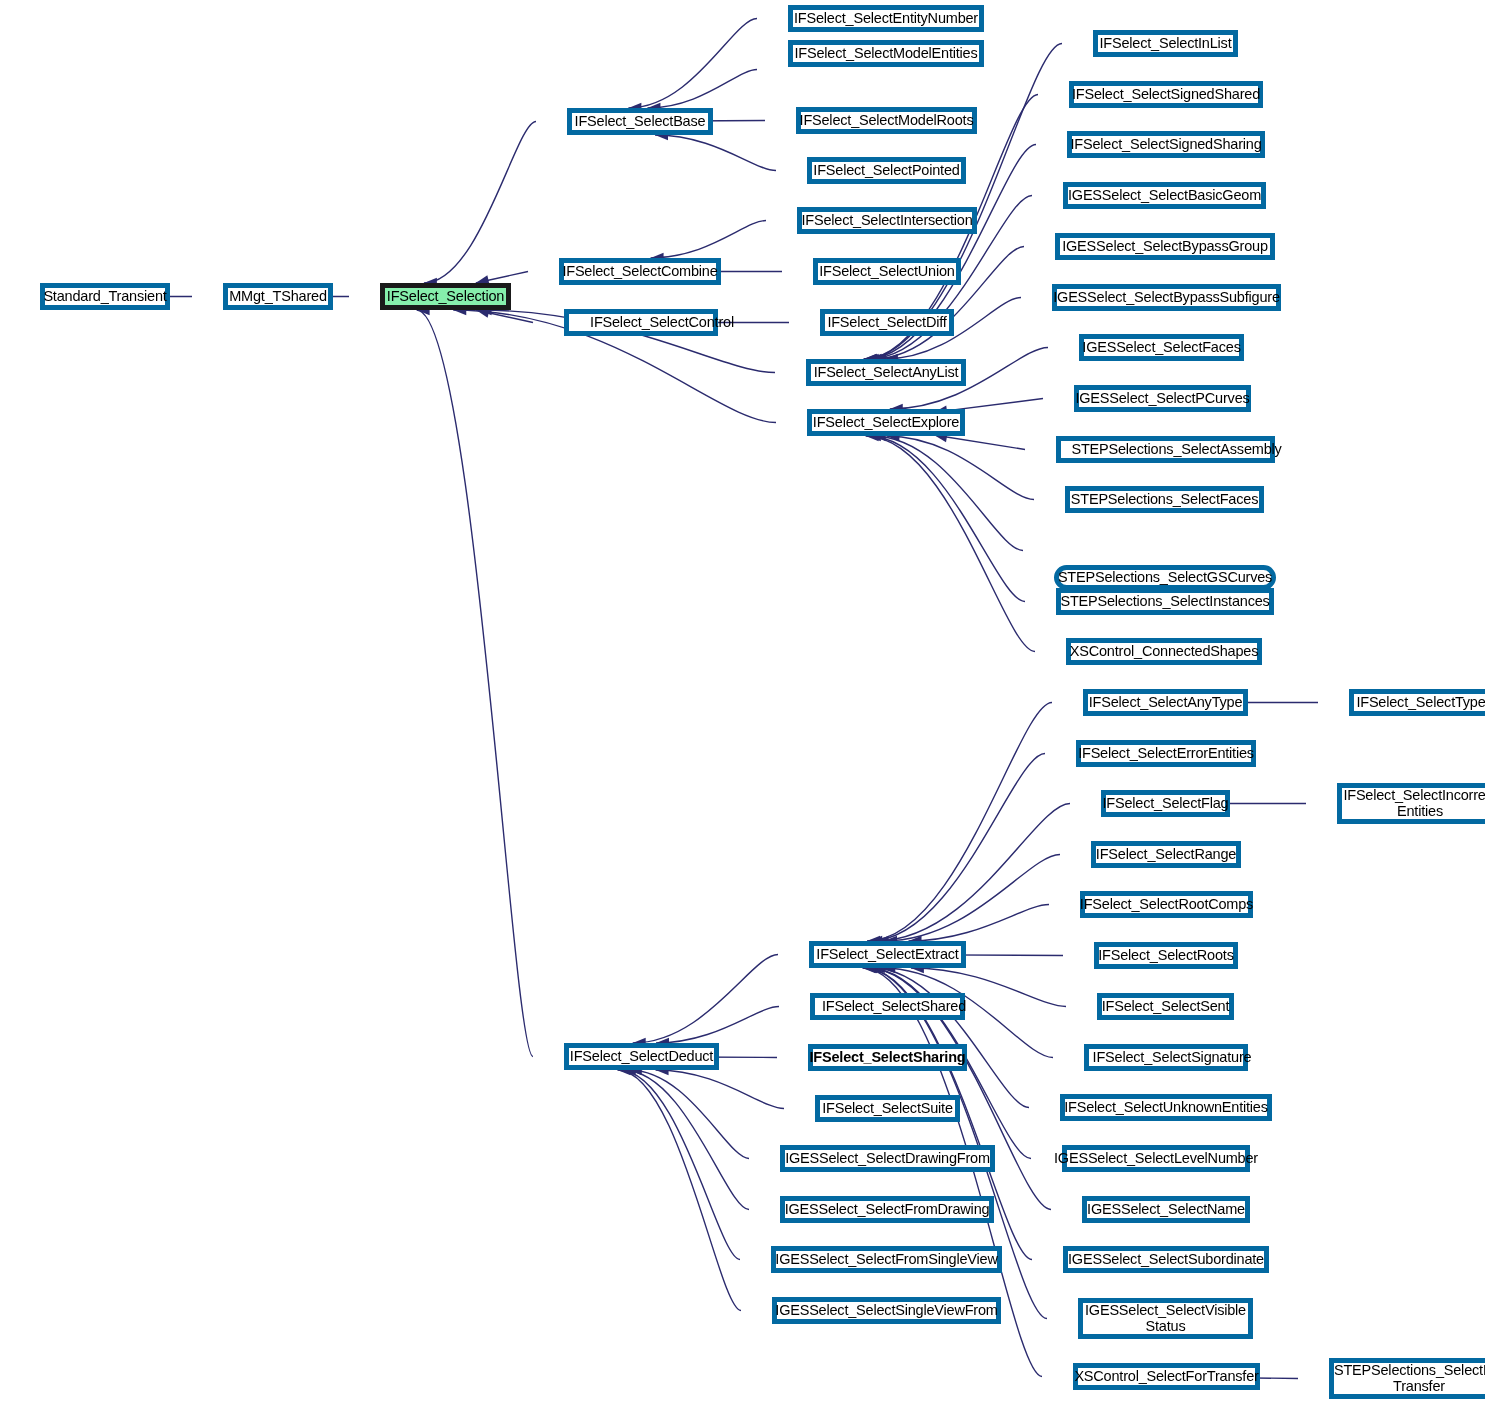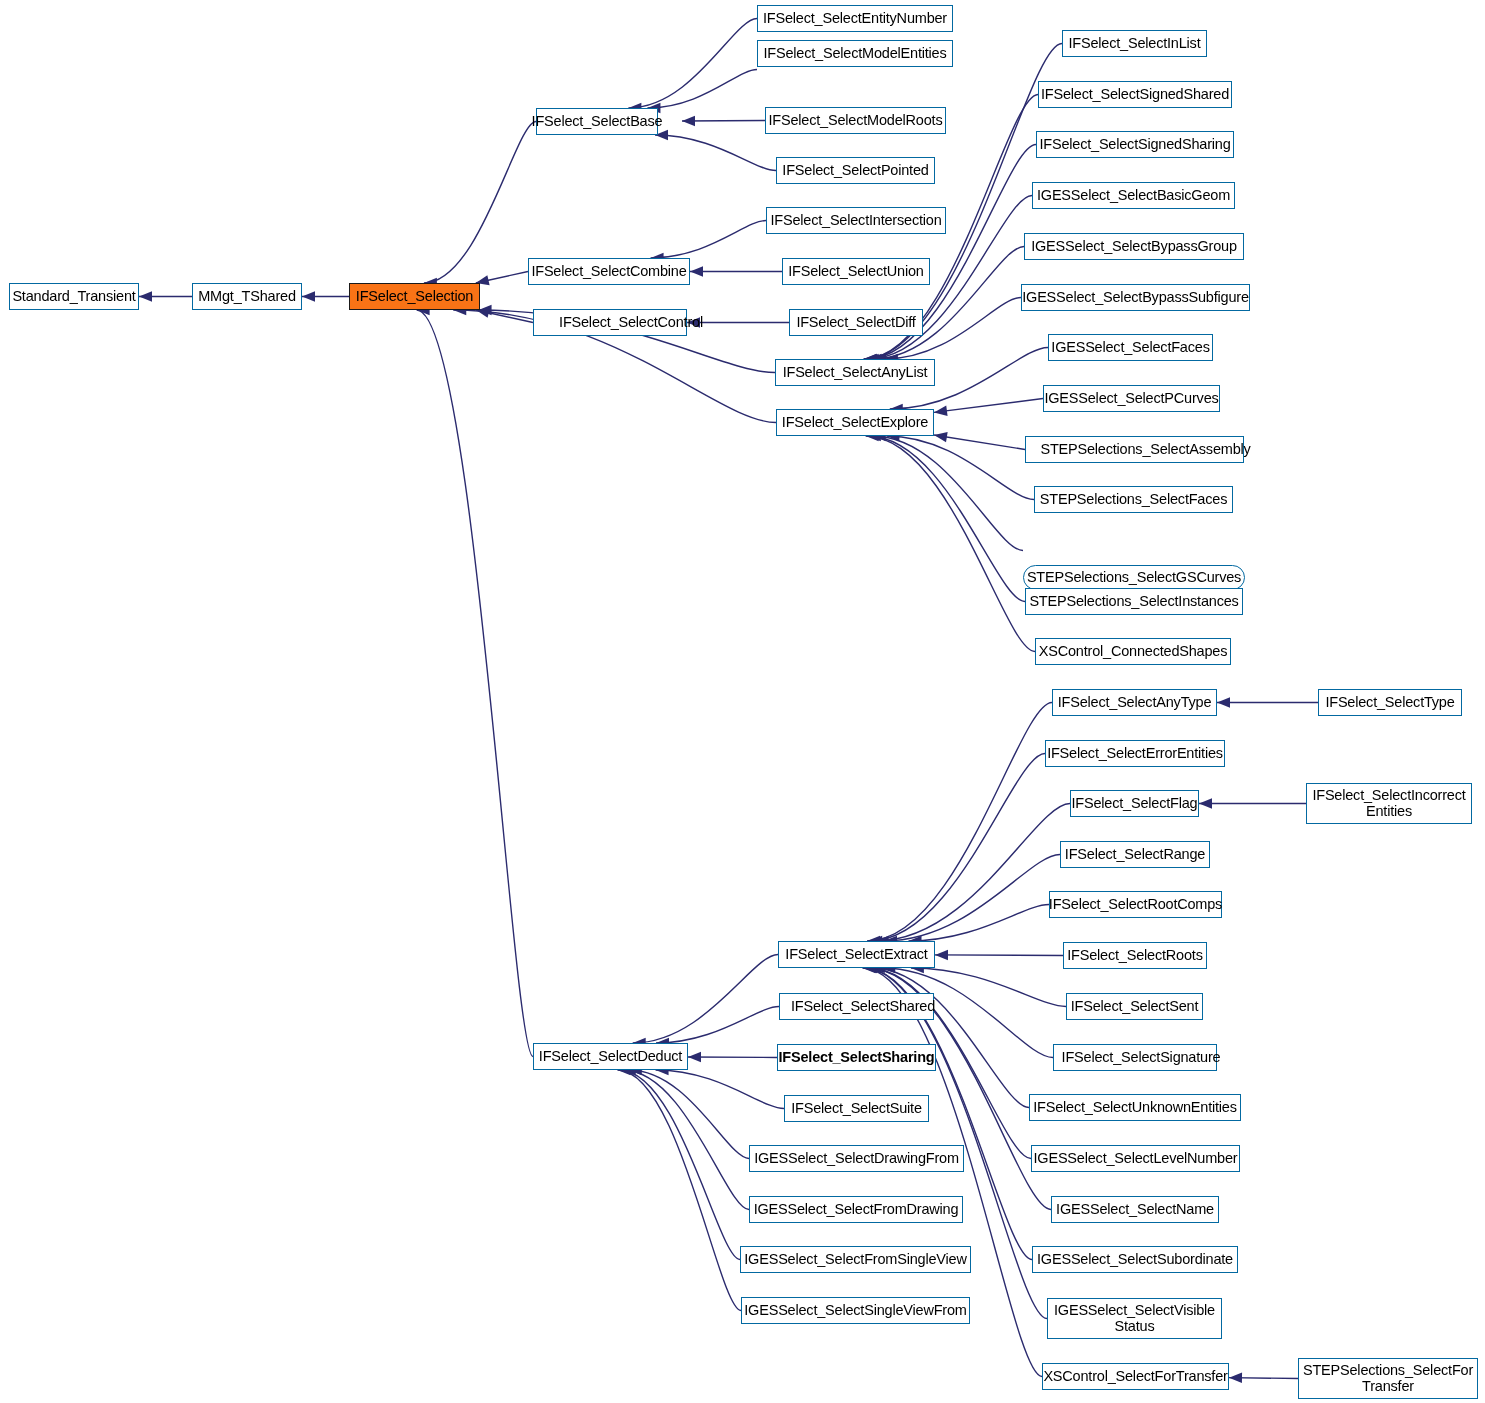--- a/index.html
+++ b/index.html
@@ -1,24 +1,24 @@
 <!DOCTYPE html>
 <html><head>
 <meta charset="utf-8">
 <style>
   html,body{margin:0;padding:0;background:#ffffff;}
   #canvas{position:relative;width:1485px;height:1403px;background:#ffffff;
           font-family:"Liberation Sans", sans-serif;overflow:hidden;}
   svg.edges{position:absolute;left:0;top:0;width:1485px;height:1403px;}
   .node{position:absolute;box-sizing:border-box;background:#ffffff;
-        border:1px solid #0369a1;display:flex;align-items:center;
+        border:5px solid #0369a1;display:flex;align-items:center;
         justify-content:center;text-align:center;color:#000000;
         font-size:14.5px;line-height:1.05;letter-spacing:-0.2px;
-        white-space:pre-line;z-index:5;}
-  .node.root{background:#f97316;border-color:#1a1a1a;}
+        white-space:pre-line;z-index:5;margin-left:31px;}
+  .node.root{background:#86efac;border-color:#1a1a1a;}
 </style>
 </head>
 <body>
 
 <div id="canvas">
   <svg class="edges" viewBox="0 0 1485 1403" preserveAspectRatio="none">
       <path d="M192,296.5 L139,296.5" fill="none" stroke="#2b2b6e" stroke-width="1.4"></path>
       <polygon points="139,296.5 152,291.3 152,301.7" fill="#2b2b6e"></polygon>
       <path d="M349,296.5 L302,296.5" fill="none" stroke="#2b2b6e" stroke-width="1.4"></path>
       <polygon points="302,296.5 315,291.3 315,301.7" fill="#2b2b6e"></polygon>
@@ -121,21 +121,21 @@
       <path d="M1318,702.5 L1217,702.5" fill="none" stroke="#2b2b6e" stroke-width="1.4"></path>
       <polygon points="1217,702.5 1230,697.3 1230,707.7" fill="#2b2b6e"></polygon>
       <path d="M1306,803.5 L1199,803.5" fill="none" stroke="#2b2b6e" stroke-width="1.4"></path>
       <polygon points="1199,803.5 1212,798.3 1212,808.7" fill="#2b2b6e"></polygon>
       <path d="M1298,1378.5 L1229,1377.6507692307691" fill="none" stroke="#2b2b6e" stroke-width="1.4"></path>
       <polygon points="1229,1377.6507692307691 1242.0630106496762,1372.6111509152174 1241.9350203432493,1383.0103633123877" fill="#2b2b6e"></polygon>
     </svg>
 <div class="node" style="left: 9px; top: 283px; width: 130px; height: 27px;">Standard_Transient</div>
     <div class="node" style="left: 192px; top: 283px; width: 110px; height: 27px;">MMgt_TShared</div>
     <div class="node root" style="left: 349px; top: 283px; width: 131px; height: 27px;">IFSelect_Selection</div>
-    <div class="node" style="left: 536px; top: 108px; width: 122px; height: 27px;">IFSelect_SelectBase</div>
+    <div class="node" style="left: 536px; top: 108px; width: 146px; height: 27px;">IFSelect_SelectBase</div>
     <div class="node" style="left: 528px; top: 258px; width: 162px; height: 27px;">IFSelect_SelectCombine</div>
     <div class="node" style="left: 533px; top: 309px; width: 154px; height: 27px; padding-left: 42px;">IFSelect_SelectControl</div>
     <div class="node" style="left: 533px; top: 1043px; width: 155px; height: 27px;">IFSelect_SelectDeduct</div>
     <div class="node" style="left: 757px; top: 5px; width: 196px; height: 27px;">IFSelect_SelectEntityNumber</div>
     <div class="node" style="left: 757px; top: 40px; width: 196px; height: 27px;">IFSelect_SelectModelEntities</div>
     <div class="node" style="left: 765px; top: 107px; width: 181px; height: 27px;">IFSelect_SelectModelRoots</div>
     <div class="node" style="left: 776px; top: 157px; width: 159px; height: 27px;">IFSelect_SelectPointed</div>
     <div class="node" style="left: 766px; top: 207px; width: 180px; height: 27px;">IFSelect_SelectIntersection</div>
     <div class="node" style="left: 782px; top: 258px; width: 148px; height: 27px;">IFSelect_SelectUnion</div>
     <div class="node" style="left: 789px; top: 309px; width: 134px; height: 27px;">IFSelect_SelectDiff</div>
@@ -156,21 +156,21 @@
     <div class="node" style="left: 1035px; top: 638px; width: 196px; height: 27px;">XSControl_ConnectedShapes</div>
     <div class="node" style="left: 1052px; top: 689px; width: 165px; height: 27px;">IFSelect_SelectAnyType</div>
     <div class="node" style="left: 1045px; top: 740px; width: 180px; height: 27px;">IFSelect_SelectErrorEntities</div>
     <div class="node" style="left: 1070px; top: 790px; width: 129px; height: 27px;">IFSelect_SelectFlag</div>
     <div class="node" style="left: 1060px; top: 841px; width: 150px; height: 27px;">IFSelect_SelectRange</div>
     <div class="node" style="left: 1049px; top: 891px; width: 173px; height: 27px;">IFSelect_SelectRootComps</div>
     <div class="node" style="left: 1063px; top: 942px; width: 144px; height: 27px;">IFSelect_SelectRoots</div>
     <div class="node" style="left: 1066px; top: 993px; width: 137px; height: 27px;">IFSelect_SelectSent</div>
     <div class="node" style="left: 1053px; top: 1044px; width: 164px; height: 27px; padding-left: 12px;">IFSelect_SelectSignature</div>
     <div class="node" style="left: 1029px; top: 1094px; width: 212px; height: 27px;">IFSelect_SelectUnknownEntities</div>
-    <div class="node" style="left: 1031px; top: 1145px; width: 209px; height: 27px;">IGESSelect_SelectLevelNumber</div>
+    <div class="node" style="left: 1031px; top: 1145px; width: 188px; height: 27px;">IGESSelect_SelectLevelNumber</div>
     <div class="node" style="left: 1051px; top: 1196px; width: 168px; height: 27px;">IGESSelect_SelectName</div>
     <div class="node" style="left: 1032px; top: 1246px; width: 206px; height: 27px;">IGESSelect_SelectSubordinate</div>
     <div class="node" style="left: 1047px; top: 1298px; width: 175px; height: 41px;">IGESSelect_SelectVisible
 Status</div>
     <div class="node" style="left: 1042px; top: 1363px; width: 187px; height: 27px;">XSControl_SelectForTransfer</div>
     <div class="node" style="left: 778px; top: 941px; width: 157px; height: 27px;">IFSelect_SelectExtract</div>
     <div class="node" style="left: 779px; top: 993px; width: 155px; height: 27px; padding-left: 13px;">IFSelect_SelectShared</div>
     <div class="node" style="left: 777px; top: 1044px; width: 159px; height: 27px; font-weight: bold;">IFSelect_SelectSharing</div>
     <div class="node" style="left: 784px; top: 1095px; width: 145px; height: 27px;">IFSelect_SelectSuite</div>
     <div class="node" style="left: 749px; top: 1145px; width: 215px; height: 27px;">IGESSelect_SelectDrawingFrom</div>

